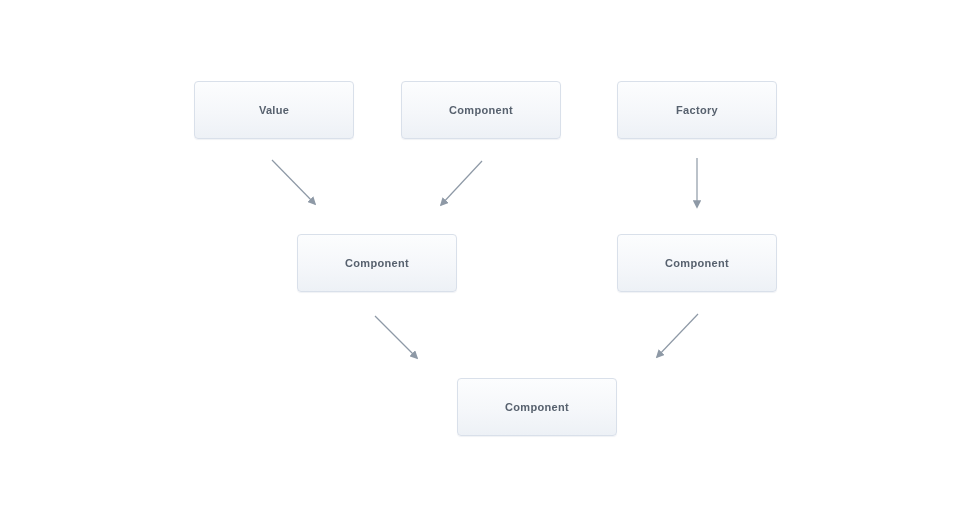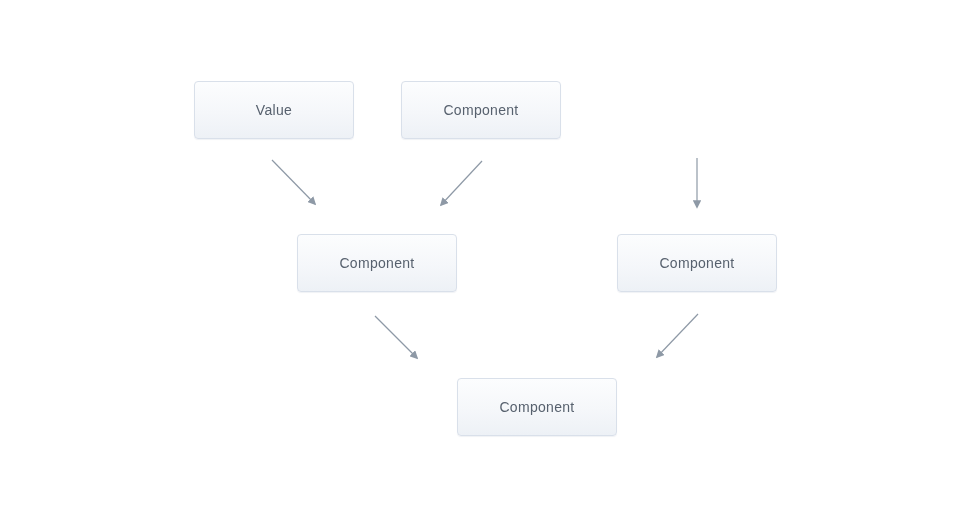--- a/index.html
+++ b/index.html
@@ -34,22 +34,22 @@
     border: 1px solid #d9e0ea;
     border-radius: 4px;
     background: linear-gradient(180deg, #fcfdfe 0%, #f5f7fa 55%, #edf1f6 100%);
     box-shadow: 0 1px 1px rgba(170, 185, 200, 0.18);
     display: flex;
     align-items: center;
     justify-content: center;
   }
   .node span {
     color: #57616e;
-    font-size: 14px;
-    font-weight: 400;
+    font-size: 11px;
+    font-weight: 700;
     letter-spacing: 0.3px;
   }
   .n-value          { left: 194px; top:  81px; }
   .n-component-top  { left: 401px; top:  81px; }
   .n-factory        { left: 617px; top:  81px; }
   .n-component-left { left: 297px; top: 234px; }
   .n-component-right{ left: 617px; top: 234px; }
   .n-controller     { left: 457px; top: 378px; }
 </style>
 </head>
@@ -71,20 +71,23 @@
   </svg>
 
   <div class="node n-value">
     <span>Value</span>
   </div>
 
   <div class="node n-component-top">
     <span>Component</span>
   </div>
 
+  <div class="node n-factory">
+    <span>Factory</span>
+  </div>
 
   <div class="node n-component-left">
     <span>Component</span>
   </div>
 
   <div class="node n-component-right">
     <span>Component</span>
   </div>
 
   <div class="node n-controller">

